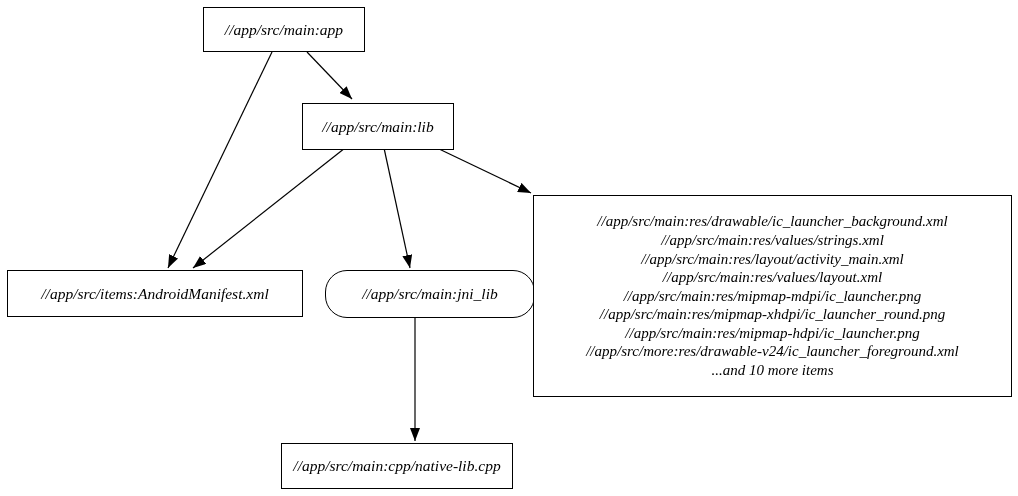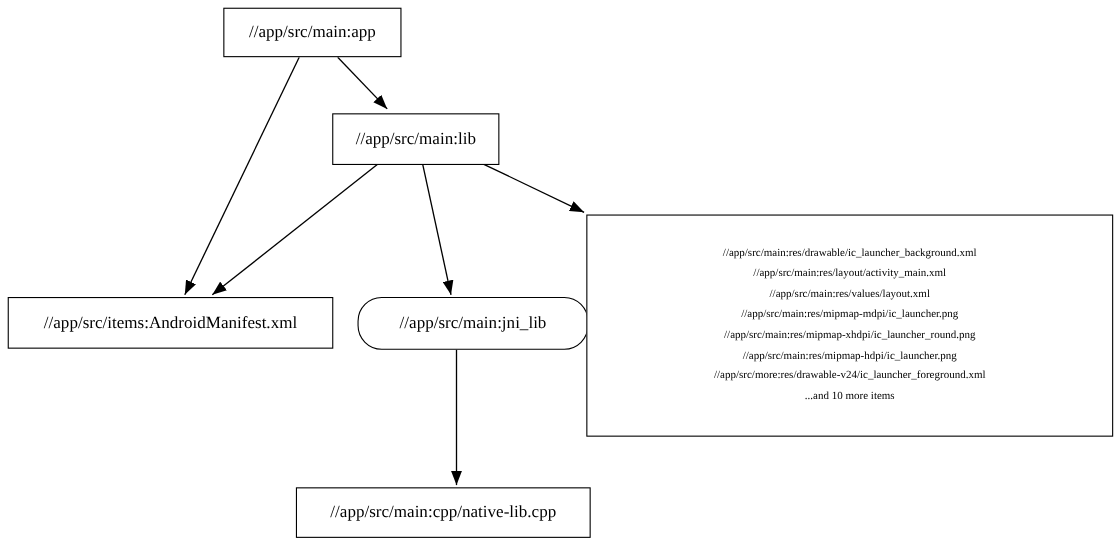--- a/index.html
+++ b/index.html
@@ -31,31 +31,32 @@
     position: absolute;
     box-sizing: border-box;
     border: 1.4px solid #000000;
     background: #ffffff;
     display: flex;
     align-items: center;
     justify-content: center;
     text-align: center;
     font-size: 15.5px;
     white-space: nowrap;
+    font-style: italic;
   }
   .node-app            { left: 203px; top: 7px;   width: 162px; height: 45px; }
   .node-lib            { left: 302px; top: 103px; width: 152px; height: 47px; }
   .node-manifest       { left: 7px;   top: 270px; width: 296px; height: 47px; }
   .node-jni-lib        { left: 325px; top: 270px; width: 210px; height: 48px; border-radius: 22px; }
-  .node-native-lib-cpp { left: 269px; top: 443px; width: 268px; height: 46px; }
+  .node-native-lib-cpp { left: 281px; top: 443px; width: 232px; height: 46px; }
   .node-res-group {
     left: 533px; top: 195px; width: 479px; height: 202px;
     flex-direction: column;
     justify-content: center;
-    font-size: 10px;
+    font-size: 15px;
   }
   .res-line {
     line-height: 18.6px;
   }
 </style>
 </head>
 <body>
 
 <div class="canvas">
 
@@ -84,20 +85,21 @@
   <div class="node node-manifest">
     <span>//app/src/items:AndroidManifest.xml</span>
   </div>
 
   <div class="node node-jni-lib">
     <span>//app/src/main:jni_lib</span>
   </div>
 
   <div class="node node-res-group">
     <div class="res-line">//app/src/main:res/drawable/ic_launcher_background.xml</div>
+    <div class="res-line">//app/src/main:res/values/strings.xml</div>
     <div class="res-line">//app/src/main:res/layout/activity_main.xml</div>
     <div class="res-line">//app/src/main:res/values/layout.xml</div>
     <div class="res-line">//app/src/main:res/mipmap-mdpi/ic_launcher.png</div>
     <div class="res-line">//app/src/main:res/mipmap-xhdpi/ic_launcher_round.png</div>
     <div class="res-line">//app/src/main:res/mipmap-hdpi/ic_launcher.png</div>
     <div class="res-line">//app/src/more:res/drawable-v24/ic_launcher_foreground.xml</div>
     <div class="res-line">...and 10 more items</div>
   </div>
 
   <div class="node node-native-lib-cpp">

